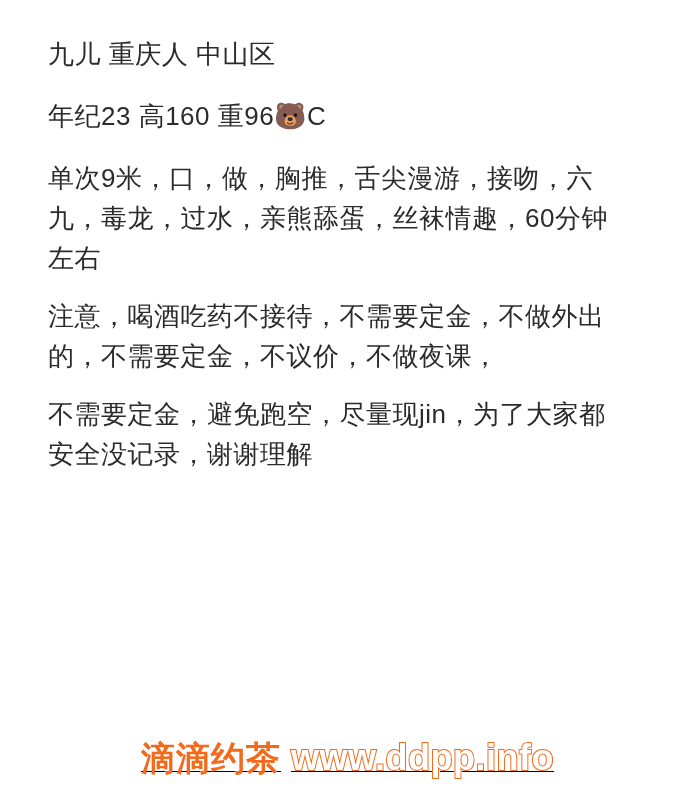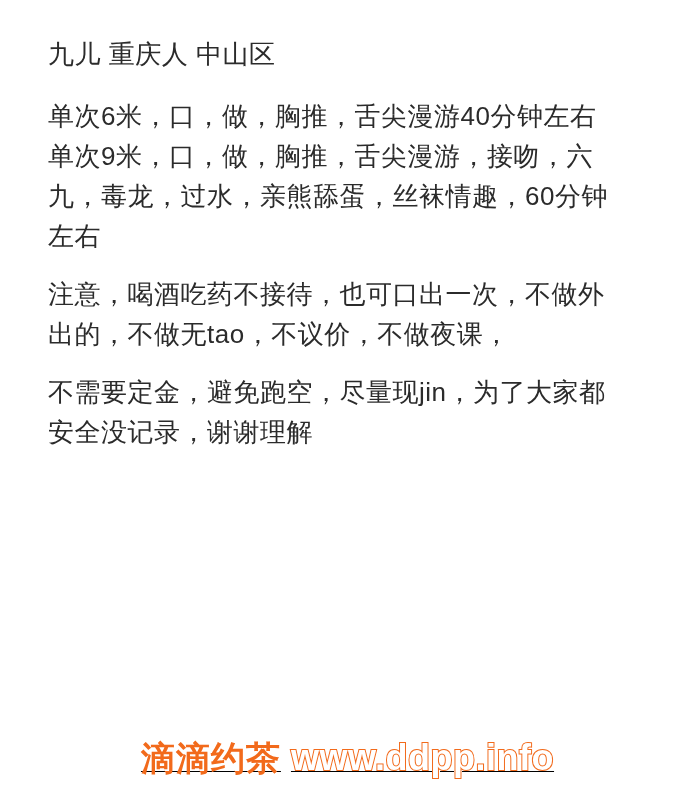--- a/index.html
+++ b/index.html
@@ -66,27 +66,27 @@
     margin-left: 10px;
   }
 </style>
 </head>
 <body>
 
 <div class="page">
 
   <div class="line para">九儿 重庆人 中山区</div>
 
+  <div class="line para">年纪23 高160 重96🐻C</div>
 
-  <div class="line para-tight">单次6米，口，做，胸推，舌尖漫游40分钟左右</div>
 
   <div class="line gap-small">单次9米，口，做，胸推，舌尖漫游，接吻，六九，毒龙，过水，亲熊舔蛋，丝袜情趣，60分钟左右</div>
 
 
-  <div class="line gap-small">注意，喝酒吃药不接待，也可口出一次，不做外出的，不做无tao，不议价，不做夜课，</div>
+  <div class="line gap-small">注意，喝酒吃药不接待，不需要定金，不做外出的，不需要定金，不议价，不做夜课，</div>
 
   <div class="line">不需要定金，避免跑空，尽量现jin，为了大家都安全没记录，谢谢理解</div>
 
   <div class="watermark">
     <span class="wm-cn">滴滴约茶</span><span class="wm-url">www.ddpp.info</span>
   </div>
 
 </div>
 
 </body></html>

